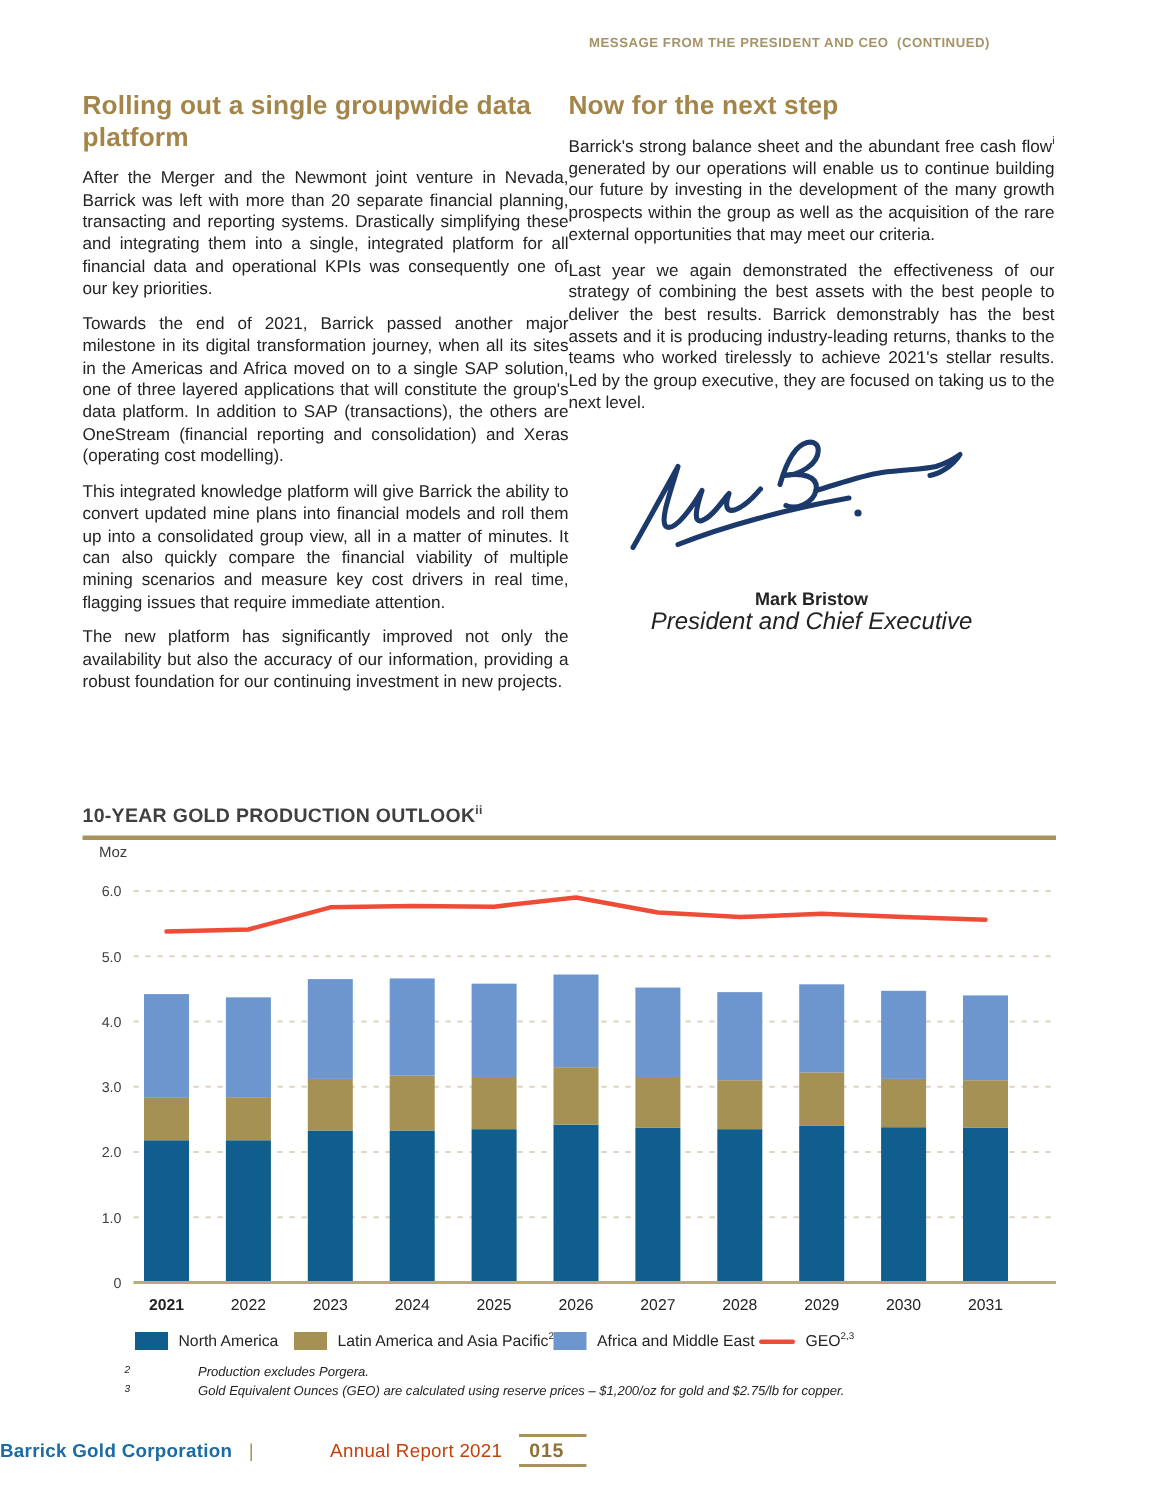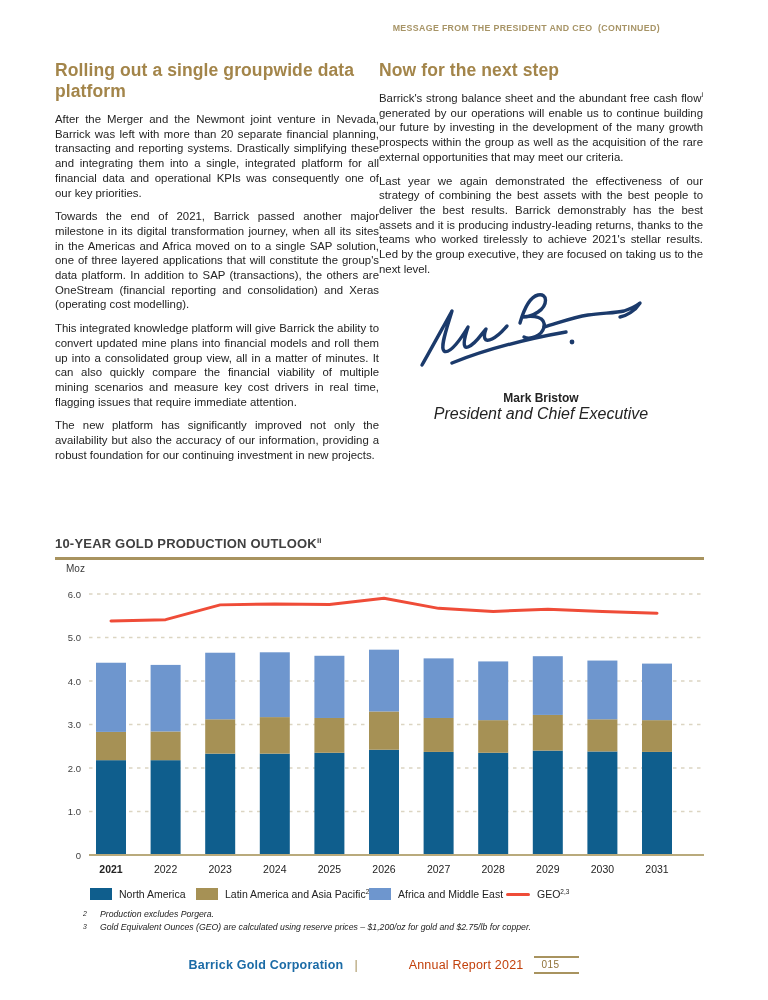--- a/index.html
+++ b/index.html
@@ -39,34 +39,34 @@
   .legend { position:absolute; top:888px; left:55px; width:668px; height:16px; font-size:10.5px; }
   .legend-item { position:absolute; display:flex; align-items:center; gap:7px; white-space:nowrap; }
   .legend-item.li-0 { left:35px; }
   .legend-item.li-1 { left:141px; }
   .legend-item.li-2 { left:314px; }
   .legend-item.li-3 { left:451px; }
   .swatch { width:22px; height:12px; display:inline-block; }
   .line-swatch { width:24px; height:3px; border-radius:2px; display:inline-block; }
   
   .footnotes { position:absolute; top:908px; left:83px; font-size:8.7px; font-style:italic; color:#232323; }
-  .fn-row { display:flex; line-height:1.55; }
+  .fn-row { display:flex; line-height:1.55;gap:32px; }
   .fn-sup { width:17px; font-size:6.8px; vertical-align:super; padding-top:1px; }
   
   .footer {
     position:absolute; top:956px; left:0; width:768px;
-    display:flex; justify-content:center; align-items:center; font-size:12.5px;
+    display:flex; justify-content:flex-start; align-items:center; font-size:12.5px;
   }
   .footer-company { color:#1b6ba6; font-weight:bold; letter-spacing:.2px; }
   .footer-sep { color:#a8935f; margin:0 11px; font-weight:normal; }
   .footer-report { color:#c2410c; letter-spacing:.2px;margin-left:40px; }
   .page-box {
     margin-left:11px; width:38px;
     border-top:2px solid #a8935f; border-bottom:2px solid #a8935f;
-    padding:1px 0 2px 7px; font-size:10px; font-weight:normal; color:#8f7137;
+    padding:1px 0 2px 7px; font-size:13px; font-weight:bold; color:#8f7137;
     letter-spacing:.5px;
   }
 </style>
 </head>
 <body>
 
 <div class="page">
 
   <div class="run-header">MESSAGE FROM THE PRESIDENT AND CEO  (CONTINUED)</div>
 

